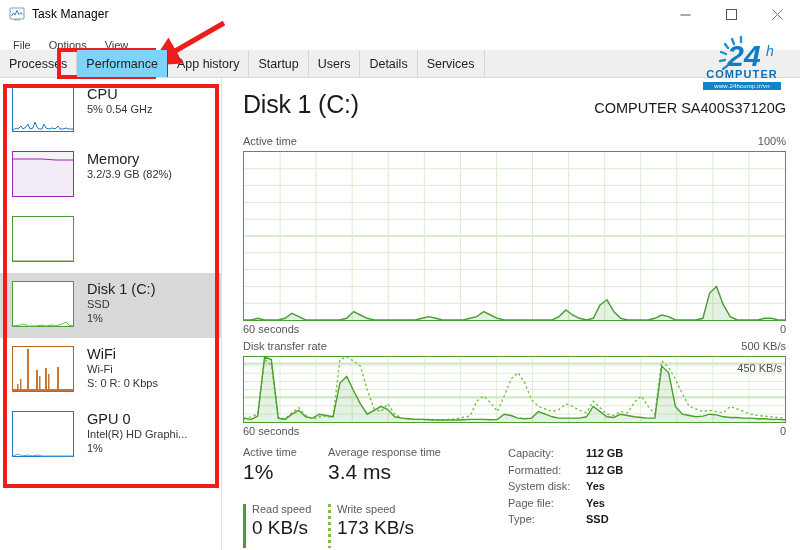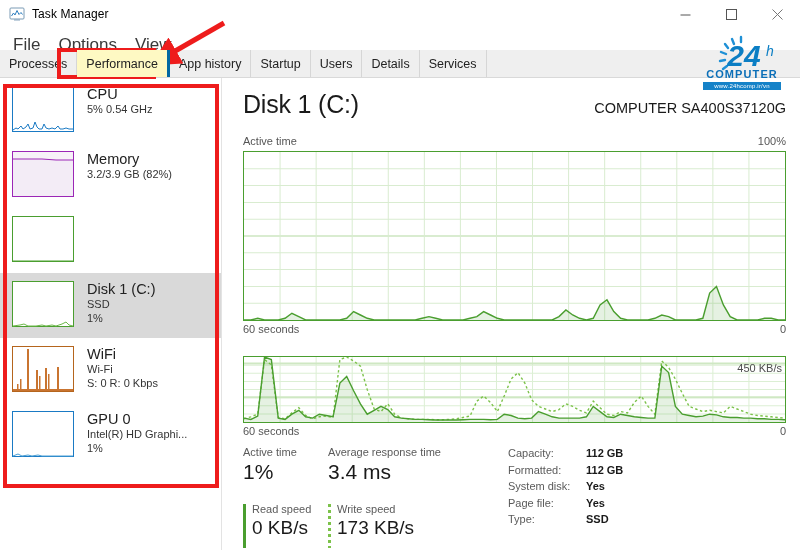--- a/index.html
+++ b/index.html
@@ -40,21 +40,21 @@
   }
   .tb-btn svg { display: block; }
 
   
   .menubar {
     position: absolute; left: 0; top: 28px; width: 800px; height: 22px;
     display: flex; align-items: center;
     background: #ffffff;
   }
   .menu-item {
-    font-size: 17px; color: #3a3a3a;
+    font-size: 11px; color: #3a3a3a;
     padding: 0 9px;
     margin-top: 12px;
   }
   .menu-item:first-child { margin-left: 4px; }
 
   
   .tabstrip {
     position: absolute; left: 0; top: 50px; width: 800px; height: 28px;
     background: #efefef;
     border-bottom: 1px solid #d9d9d9;
@@ -62,22 +62,22 @@
   }
   .tab {
     height: 27px; padding: 0 9px;
     display: flex; align-items: center;
     font-size: 12.5px; color: #222;
     background: #efefef;
     border-right: 1px solid #d6d6d6;
     white-space: nowrap;
   }
   .tab.active {
-    background: #fef9c3;
-    border-right: 3px solid #0369a1;
+    background: #7dd3fc;
+    border-right: 1px solid #0369a1;
     position: relative; z-index: 2; text-align: center;
   }
 
   
   .body-area {
     position: absolute; left: 0; top: 78px; width: 800px; height: 374px;
     background: #ffffff;
   }
 
   
@@ -373,20 +373,24 @@
             <line x1="0" y1="84" x2="540" y2="84" stroke="#d9ecd0" stroke-width="2"></line>
             <path d="M0.0,168.0 L6.8,168.0 L13.7,166.3 L20.5,168.0 L27.3,168.0 L34.2,168.0 L41.0,166.3 L47.8,161.3 L54.7,164.6 L61.5,168.0 L68.4,168.0 L75.2,168.0 L82.0,168.0 L88.9,168.0 L95.7,168.0 L102.5,166.3 L109.4,159.6 L116.2,163.0 L123.0,166.3 L129.9,168.0 L136.7,168.0 L143.5,168.0 L150.4,168.0 L157.2,168.0 L164.1,168.0 L170.9,168.0 L177.7,166.3 L184.6,164.6 L191.4,166.3 L198.2,168.0 L205.1,168.0 L211.9,168.0 L218.7,168.0 L225.6,166.3 L232.4,164.6 L239.2,159.6 L246.1,163.0 L252.9,166.3 L259.7,168.0 L266.6,168.0 L273.4,168.0 L280.3,168.0 L287.1,168.0 L293.9,168.0 L300.8,168.0 L307.6,168.0 L314.4,164.6 L321.3,157.9 L328.1,163.0 L334.9,166.3 L341.8,168.0 L348.6,166.3 L355.4,152.9 L362.3,147.8 L369.1,159.6 L375.9,166.3 L382.8,168.0 L389.6,168.0 L396.5,168.0 L403.3,168.0 L410.1,166.3 L417.0,163.0 L423.8,164.6 L430.6,168.0 L437.5,168.0 L444.3,168.0 L451.1,168.0 L458.0,166.3 L464.8,141.1 L471.6,134.4 L478.5,152.9 L485.3,164.6 L492.2,168.0 L499.0,168.0 L505.8,168.0 L512.7,168.0 L519.5,166.3 L526.3,166.3 L533.2,168.0 L540.0,168.0 L540,168 L0,168 Z" fill="#4a9e2f" fill-opacity="0.14" stroke="none"></path>
             <path d="M0.0,168.0 L6.8,168.0 L13.7,166.3 L20.5,168.0 L27.3,168.0 L34.2,168.0 L41.0,166.3 L47.8,161.3 L54.7,164.6 L61.5,168.0 L68.4,168.0 L75.2,168.0 L82.0,168.0 L88.9,168.0 L95.7,168.0 L102.5,166.3 L109.4,159.6 L116.2,163.0 L123.0,166.3 L129.9,168.0 L136.7,168.0 L143.5,168.0 L150.4,168.0 L157.2,168.0 L164.1,168.0 L170.9,168.0 L177.7,166.3 L184.6,164.6 L191.4,166.3 L198.2,168.0 L205.1,168.0 L211.9,168.0 L218.7,168.0 L225.6,166.3 L232.4,164.6 L239.2,159.6 L246.1,163.0 L252.9,166.3 L259.7,168.0 L266.6,168.0 L273.4,168.0 L280.3,168.0 L287.1,168.0 L293.9,168.0 L300.8,168.0 L307.6,168.0 L314.4,164.6 L321.3,157.9 L328.1,163.0 L334.9,166.3 L341.8,168.0 L348.6,166.3 L355.4,152.9 L362.3,147.8 L369.1,159.6 L375.9,166.3 L382.8,168.0 L389.6,168.0 L396.5,168.0 L403.3,168.0 L410.1,166.3 L417.0,163.0 L423.8,164.6 L430.6,168.0 L437.5,168.0 L444.3,168.0 L451.1,168.0 L458.0,166.3 L464.8,141.1 L471.6,134.4 L478.5,152.9 L485.3,164.6 L492.2,168.0 L499.0,168.0 L505.8,168.0 L512.7,168.0 L519.5,166.3 L526.3,166.3 L533.2,168.0 L540.0,168.0" fill="none" stroke="#4a9e2f" stroke-width="1.4"></path>
           </svg>
       </div>
       <div class="chart-foot" style="top:245px;">
         <span>60 seconds</span>
         <span>0</span>
       </div>
 
+      <div class="chart-label-row" style="top:262px;">
+        <span>Disk transfer rate</span>
+        <span>500 KB/s</span>
+      </div>
       <div class="chart-box" style="top:278px; height:67px;">
         <svg id="svg-transfer" viewBox="0 0 540 65" preserveAspectRatio="none">
             <line x1="36" y1="0" x2="36" y2="65" stroke="#dcefd4" stroke-width="1"></line>
             <line x1="72" y1="0" x2="72" y2="65" stroke="#dcefd4" stroke-width="1"></line>
             <line x1="108" y1="0" x2="108" y2="65" stroke="#dcefd4" stroke-width="1"></line>
             <line x1="144" y1="0" x2="144" y2="65" stroke="#dcefd4" stroke-width="1"></line>
             <line x1="180" y1="0" x2="180" y2="65" stroke="#dcefd4" stroke-width="1"></line>
             <line x1="216" y1="0" x2="216" y2="65" stroke="#dcefd4" stroke-width="1"></line>
             <line x1="252" y1="0" x2="252" y2="65" stroke="#dcefd4" stroke-width="1"></line>
             <line x1="288" y1="0" x2="288" y2="65" stroke="#dcefd4" stroke-width="1"></line>

